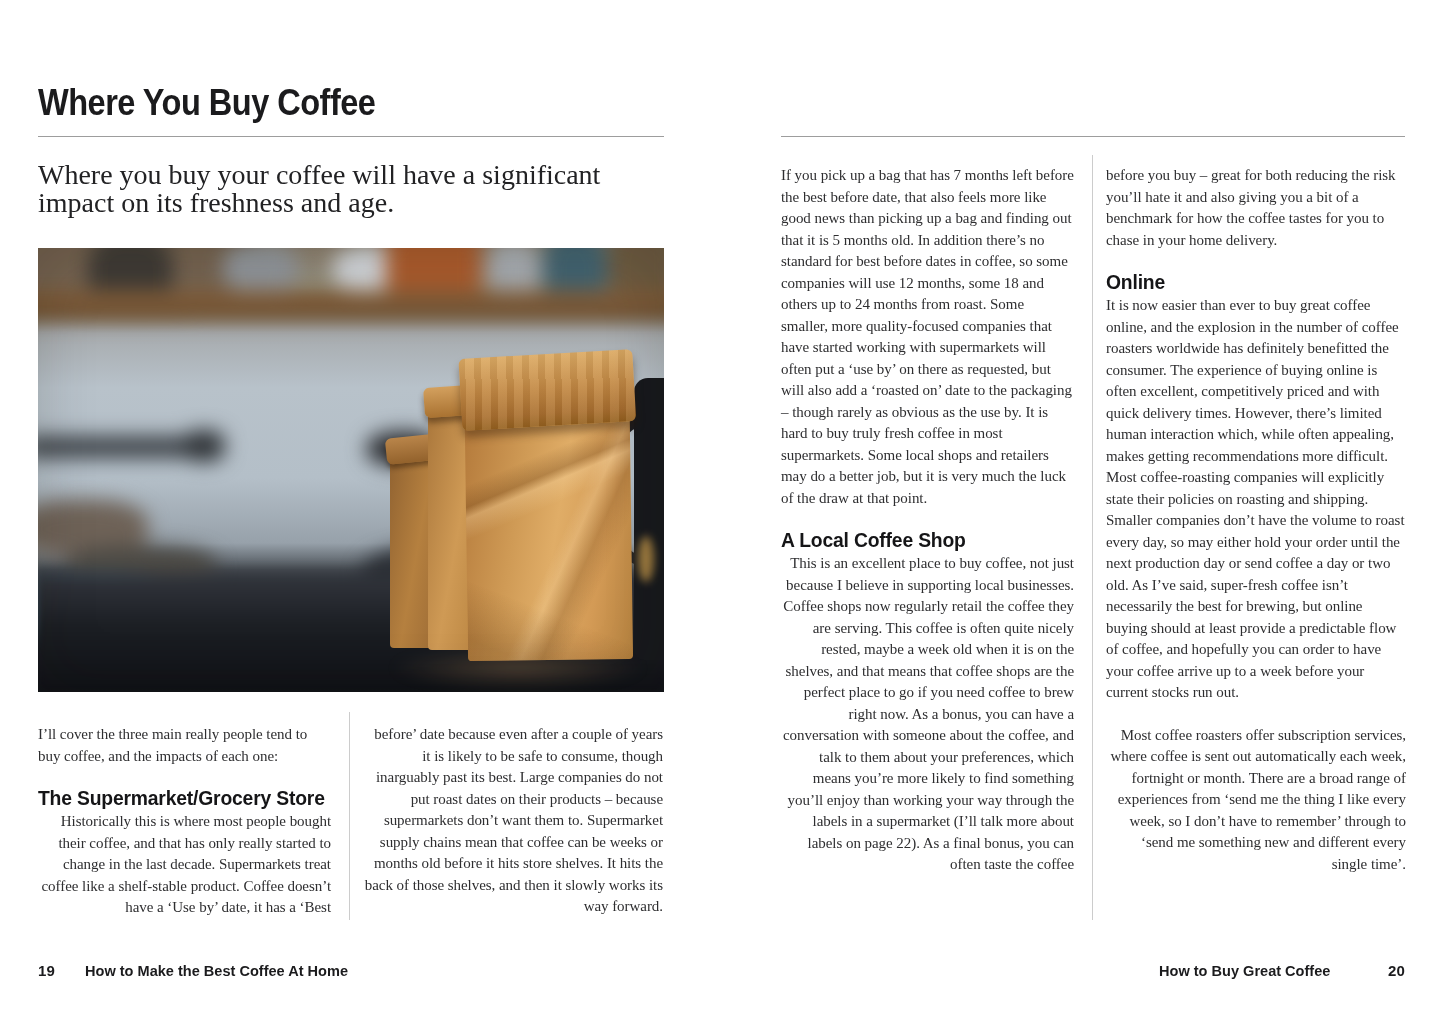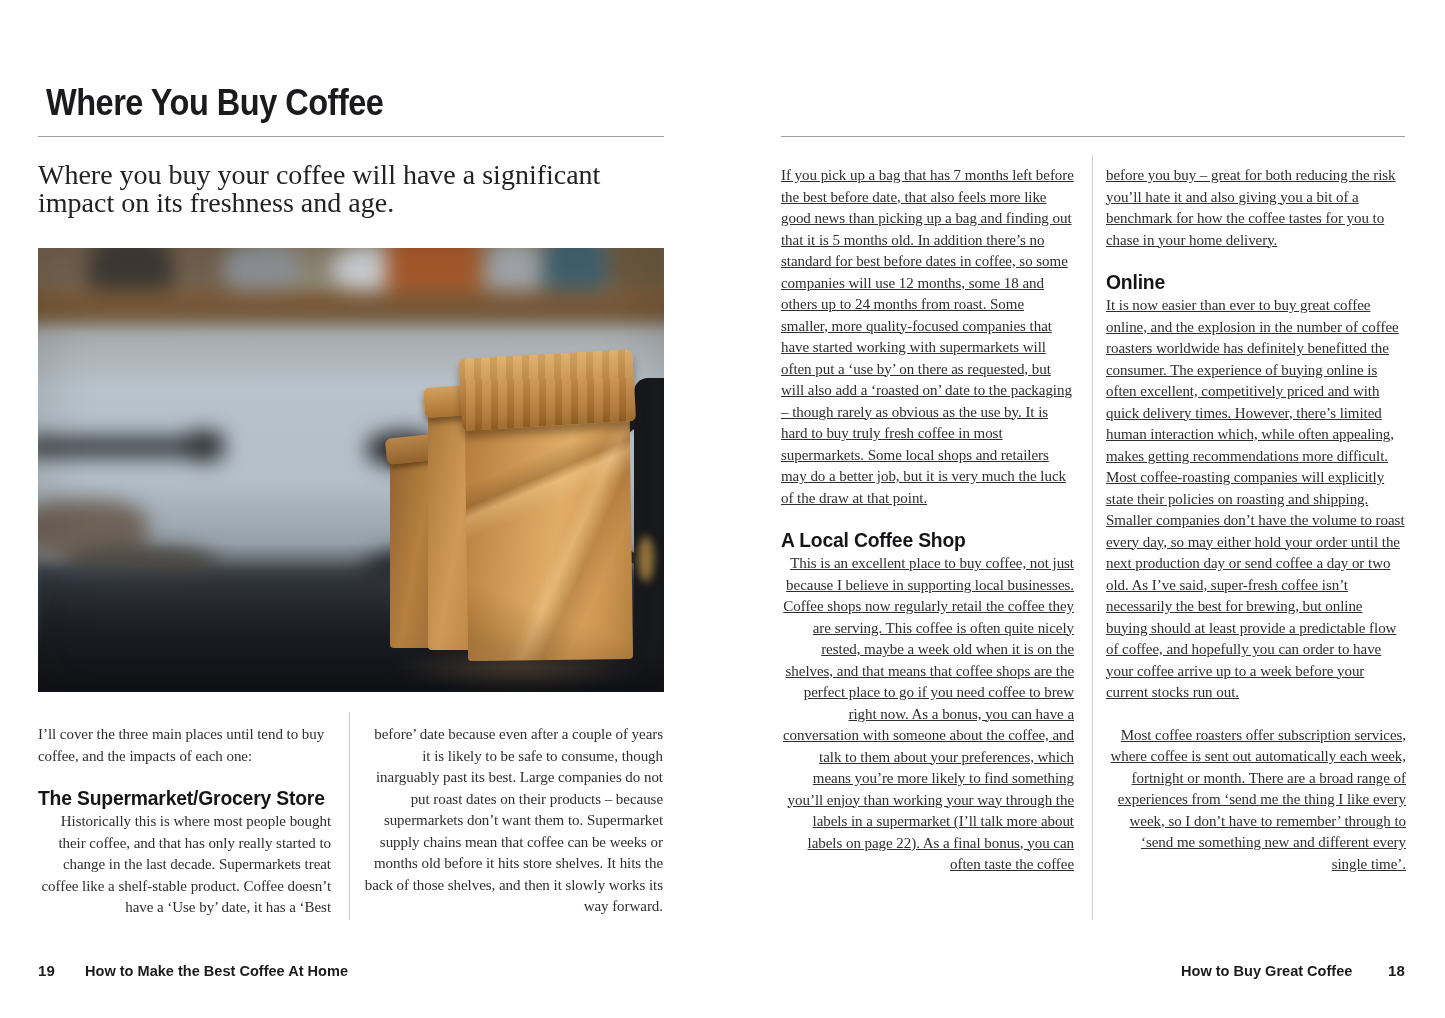--- a/index.html
+++ b/index.html
@@ -6,51 +6,51 @@
   html,body { background:#ffffff; }
   body { font-family:"Liberation Serif", serif; color:#2e2e30; }
 
   .spread { position:relative; width:1445px; height:1018px; background:#ffffff; overflow:hidden; }
 
   .page { position:absolute; top:0; height:1018px; }
   .page-left  { left:38px;  width:626px; }
   .page-right { left:781px; width:624px; }
   .cond { display:inline-block; transform:scaleX(0.88); transform-origin:0 50%; white-space:nowrap; }
 
-  .page-title { position:absolute; top:82px; left:8px; font-family:"Liberation Sans", sans-serif;
+  .page-title { position:absolute; top:82px; left:0; font-family:"Liberation Sans", sans-serif;
                 font-weight:700; font-size:37px; letter-spacing:-0.6px; color:#1b1b1d; }
   .title-rule { position:absolute; top:136px; left:0; width:100%; height:1px; background:#9d9d9d; border:0; }
   .rule-right { position:absolute; top:136px; left:0; width:100%; height:1px; background:#9d9d9d; border:0; }
 
   .intro { position:absolute; top:161px; left:0; width:575px;
            font-size:28px; line-height:27.5px; color:#222224; }
 
   
   .cols { position:absolute; display:flex; left:0; }
   .cols-left  { top:712px; }
   .cols-right { top:155px; }
   .col { width:293px; }
   .col-2 { width:300px; }
   .cols-left  .col, .cols-left  .col-2 { padding-top:12px; }
-  .cols-right .col, .cols-right .col-2 { padding-top:10px;text-decoration:underline; }
+  .cols-right .col, .cols-right .col-2 { padding-top:10px; }
   .col-divider { width:1px; background:#cccccc; margin:0 13px 0 18px; }
   .cols-left  .col-divider { height:208px; }
   .cols-right .col-divider { height:765px; }
 
   .body-text p { font-size:15px; line-height:21.5px; letter-spacing:-0.05px; margin:0 0 21px 0; }
   .body-text p:last-child { margin-bottom:0;text-align:right; }
   .sec-heading { font-family:"Liberation Sans", sans-serif; font-weight:700; font-size:21px;
                  letter-spacing:-0.2px; color:#151517; margin:0 0 3px 0; line-height:20px; }
   .sec-heading .cond { transform:scaleX(0.92); }
 
   
   .footer { position:absolute; top:962px; font-family:"Liberation Sans", sans-serif;
             font-weight:700; font-size:15px; color:#1b1b1d; display:flex; align-items:baseline; }
   .footer-left { left:0; }
-  .footer-right { right:0; }
+  .footer-right { right:0;gap:22px; }
   .footer .pg { letter-spacing:0.2px; }
   .footer-left .pg { margin-right:30px; }
   .footer-right .pg { margin-left:30px; }
 
   
   .photo { position:absolute; top:248px; left:0; width:626px; height:444px; overflow:hidden;
            background:#aab4bc; }
   .photo * { position:absolute; }
 
   .ph-base { inset:0; background:linear-gradient(180deg,
@@ -166,21 +166,21 @@
       <div class="bag bag-front">
         <div class="crease-1"></div>
         <div class="crease-2"></div>
         <div class="fold"></div>
       </div>
       <div class="ph-vignette"></div>
     </div>
 
     <div class="cols cols-left body-text">
       <div class="col">
-        <p>I’ll cover the three main places until tend to buy coffee, and the impacts of each one:</p>
+        <p>I’ll cover the three main really people tend to buy coffee, and the impacts of each one:</p>
         <h3 class="sec-heading"><span class="cond">The Supermarket/Grocery Store</span></h3>
         <p>Historically this is where most people bought their coffee, and that has only really started to change in the last decade. Supermarkets treat coffee like a shelf-stable product. Coffee doesn’t have a ‘Use by’ date, it has a ‘Best</p>
       </div>
       <div class="col-divider"></div>
       <div class="col-2">
         <p>before’ date because even after a couple of years it is likely to be safe to consume, though inarguably past its best. Large companies do not put roast dates on their products – because supermarkets don’t want them to. Supermarket supply chains mean that coffee can be weeks or months old before it hits store shelves. It hits the back of those shelves, and then it slowly works its way forward.</p>
       </div>
     </div>
 
     <footer class="footer footer-left">
@@ -203,17 +203,17 @@
       <div class="col-2">
         <p>before you buy – great for both reducing the risk you’ll hate it and also giving you a bit of a benchmark for how the coffee tastes for you to chase in your home delivery.</p>
         <h3 class="sec-heading"><span class="cond">Online</span></h3>
         <p>It is now easier than ever to buy great coffee online, and the explosion in the number of coffee roasters worldwide has definitely benefitted the consumer. The experience of buying online is often excellent, competitively priced and with quick delivery times. However, there’s limited human interaction which, while often appealing, makes getting recommendations more difficult. Most coffee-roasting companies will explicitly state their policies on roasting and shipping. Smaller companies don’t have the volume to roast every day, so may either hold your order until the next production day or send coffee a day or two old. As I’ve said, super-fresh coffee isn’t necessarily the best for brewing, but online buying should at least provide a predictable flow of coffee, and hopefully you can order to have your coffee arrive up to a week before your current stocks run out.</p>
         <p>Most coffee roasters offer subscription services, where coffee is sent out automatically each week, fortnight or month. There are a broad range of experiences from ‘send me the thing I like every week, so I don’t have to remember’ through to ‘send me something new and different every single time’.</p>
       </div>
     </div>
 
     <footer class="footer footer-right">
       <span class="cond" style="transform:scaleX(0.97)">How to Buy Great Coffee</span>
-      <span class="pg">18</span>
+      <span class="pg">20</span>
     </footer>
   </section>
 
 </div>
 
 </body></html>

